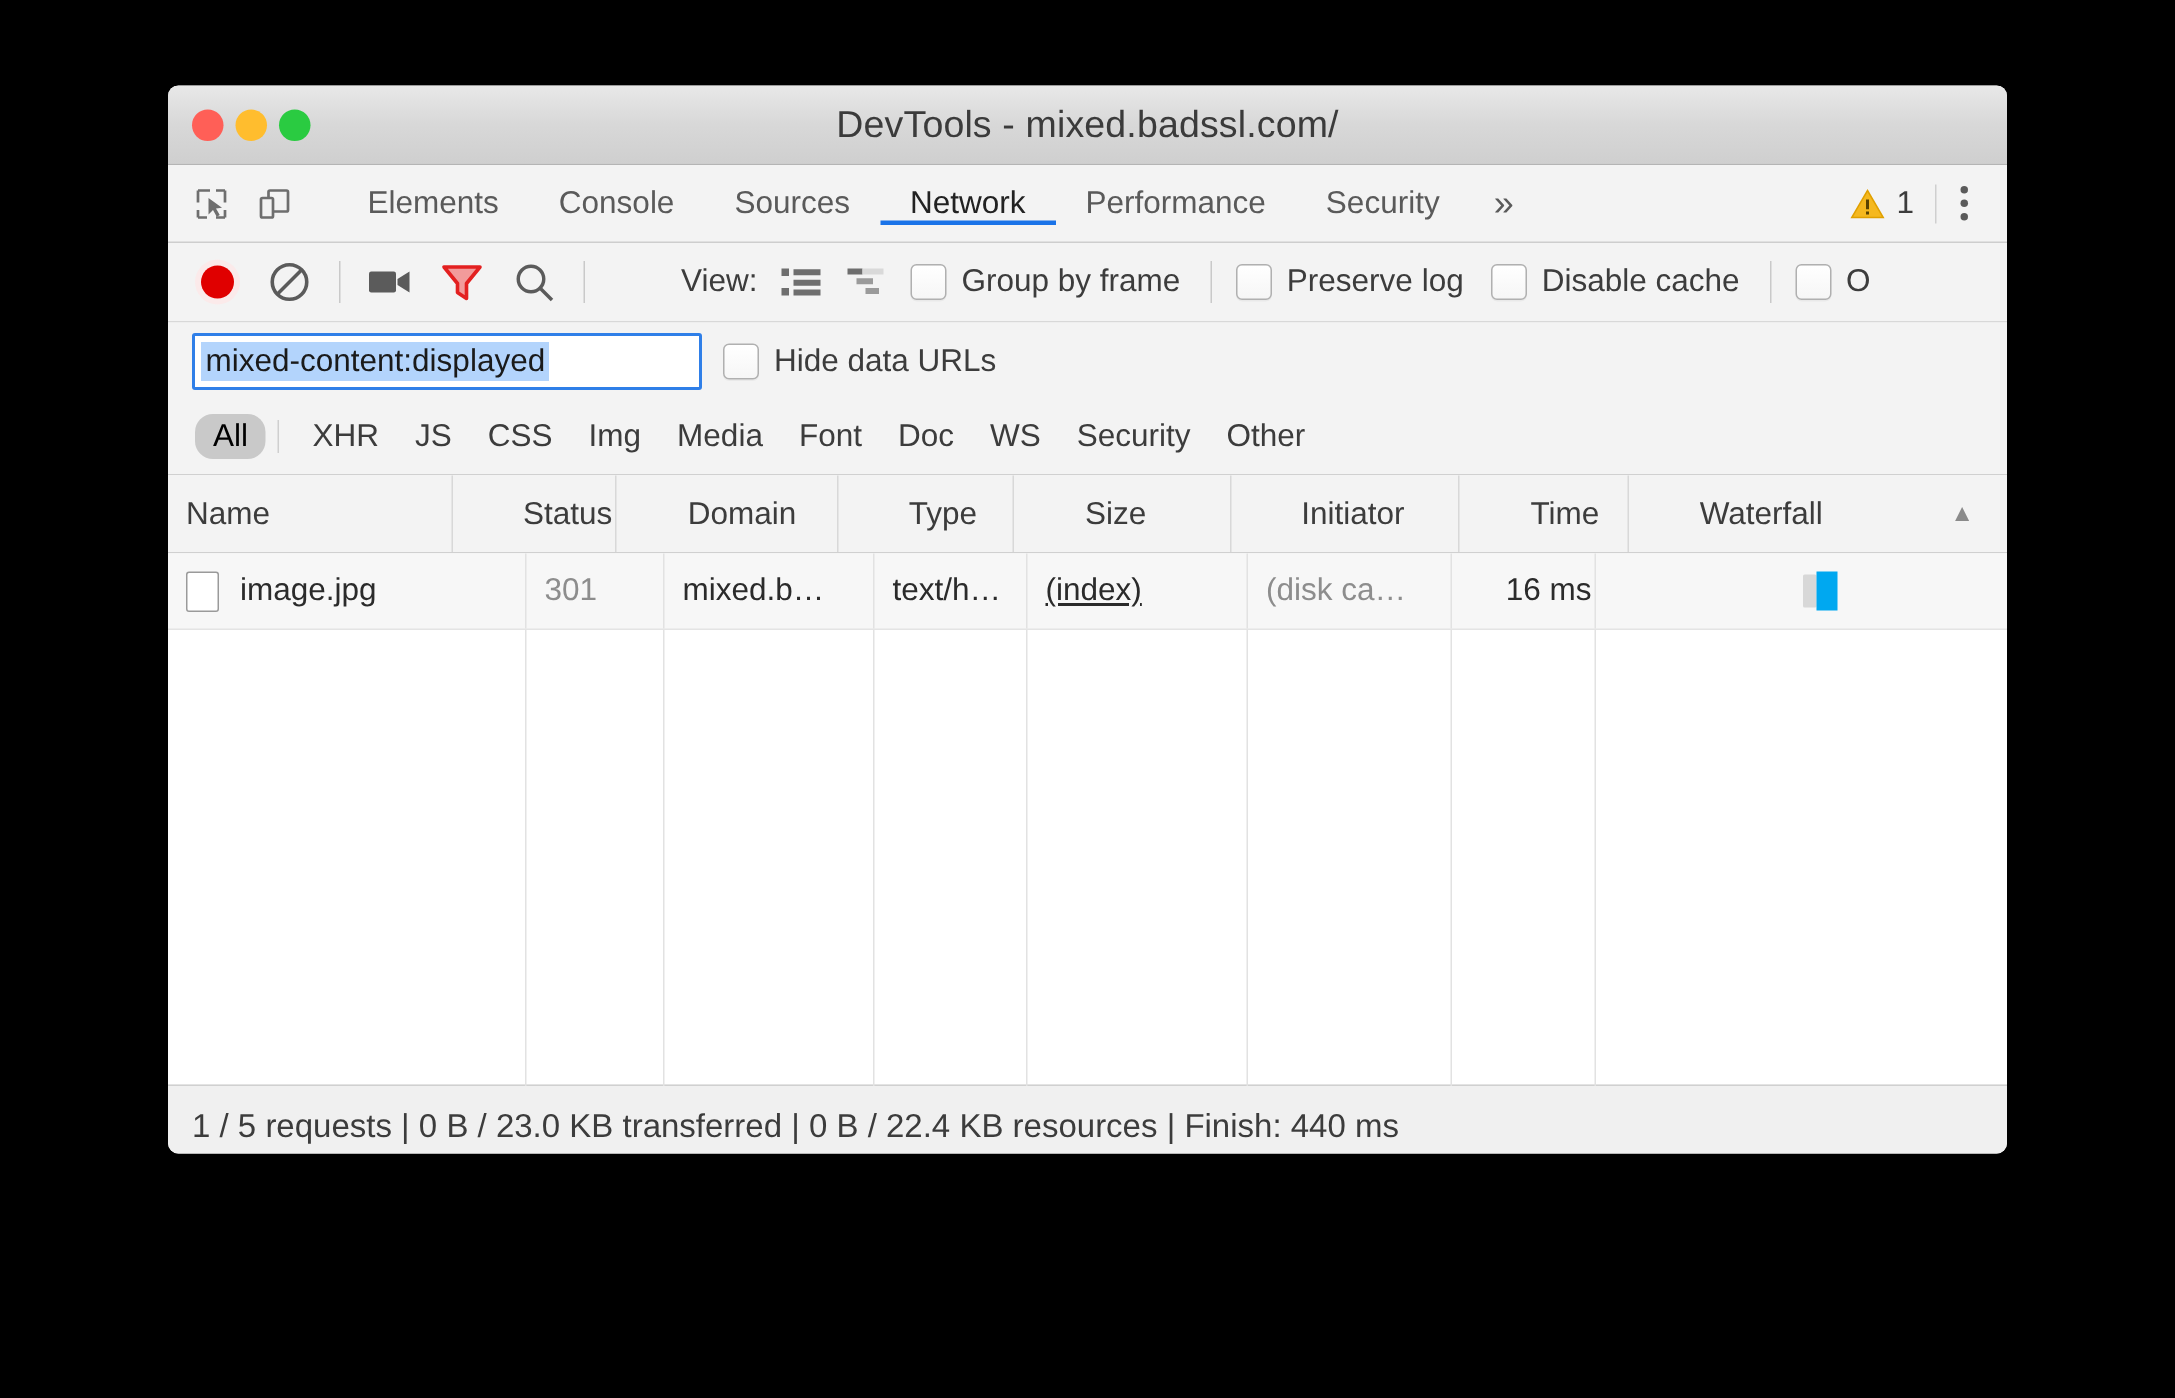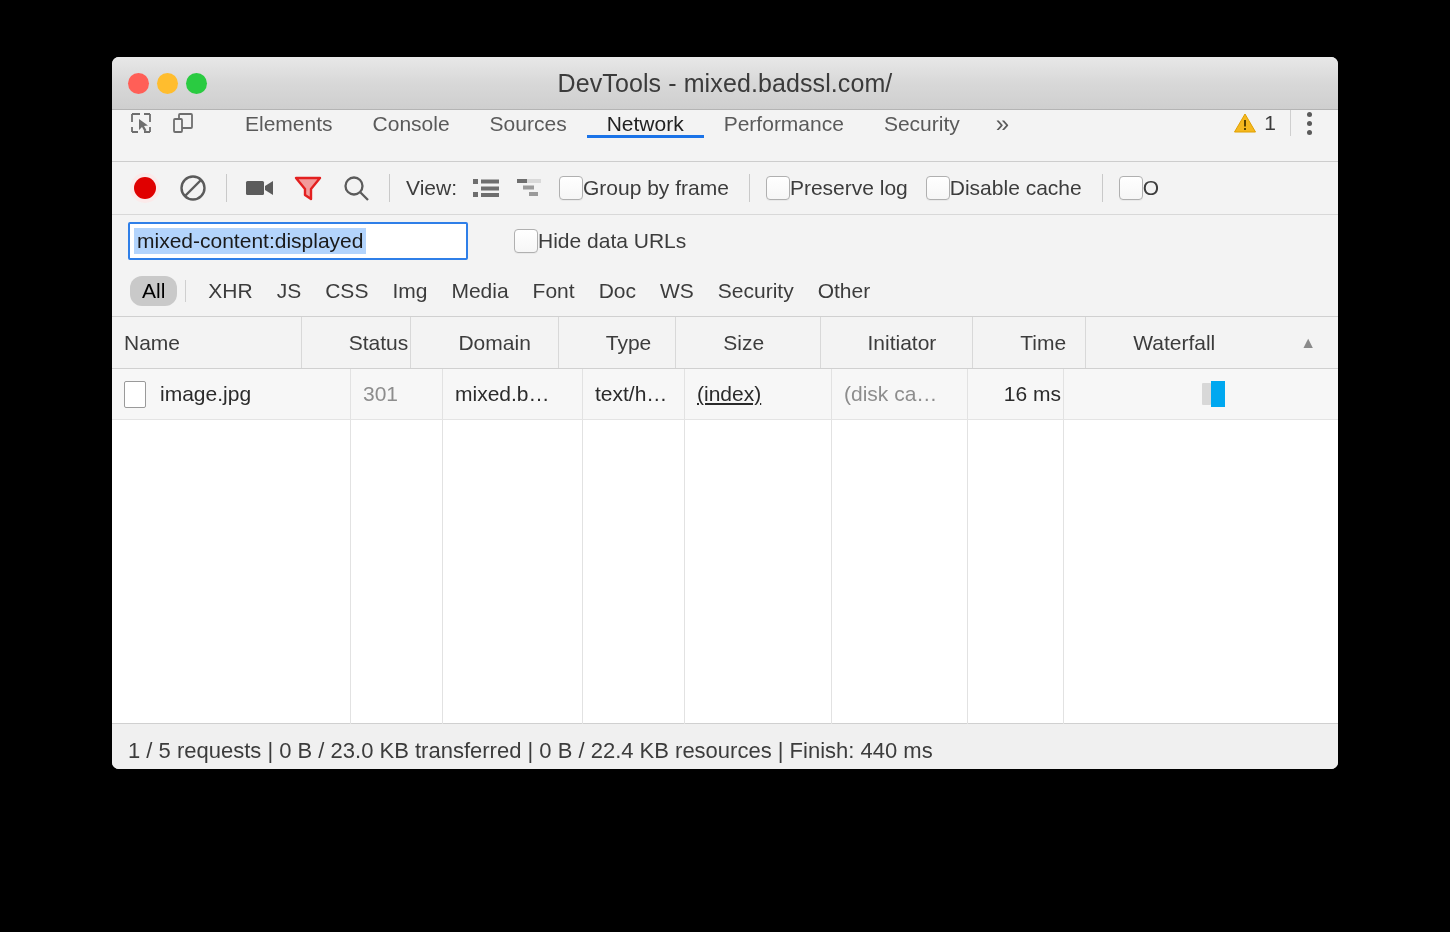--- a/index.html
+++ b/index.html
@@ -36,21 +36,21 @@
   .light.yellow { background: #ffbd2e; }
   .light.green  { background: #2acb41; }
   .title-text {
     position: absolute; left: 0; right: 0; text-align: center;
     font-size: 25px; color: #3b3b3b; letter-spacing: 0.1px;
     pointer-events: none;
   }
 
   
   .tabbar {
-    display: flex; align-items: flex-start;
+    display: flex; align-items: center;
     height: 51px;
     background: #f3f3f3;
     border-bottom: 1px solid #cdcdcd;
     position: relative;
   }
   .tb-icons { display:flex; align-items:center; gap: 16px; padding: 0 14px 0 16px; }
   .tb-icon { width: 26px; height: 26px; display:flex; align-items:center; justify-content:center; cursor:pointer;}
   .tb-sep { width: 1px; background: #c8c8c8; margin: 12px 0; }
   .tabs { display:flex; align-items:stretch; padding-left: 14px; }
   .tab {
@@ -73,43 +73,43 @@
   .nettoolbar {
     display:flex; align-items:center;
     height: 52px;
     background: #f3f3f3;
     border-bottom: 1px solid #d8d8d8;
     padding-left: 16px;
     overflow: hidden; white-space: nowrap;
   }
   .nt-icon { width: 34px; height: 34px; display:flex; align-items:center; justify-content:center; margin-right: 14px; cursor:pointer;}
   .nt-sep { width:1px; height:28px; background:#c9c9c9; margin: 0 16px 0 2px; }
-  .nt-label { font-size: 21px; color:#3c3c3c; margin-right: 14px; }
+  .nt-label { font-size: 21px; color:#3c3c3c; margin-right: 14px; margin-left: 48px; }
   .nt-viewicon { width:30px; height:30px; display:flex; align-items:center; justify-content:center; margin-right:14px; cursor:pointer;}
-  .chk-wrap { display:flex; align-items:flex-end; gap:0; margin-right: 18px; cursor:pointer; }
+  .chk-wrap { display:flex; align-items:flex-end; gap:10px; margin-right: 18px; cursor:pointer; }
   .chkbox {
     width:22px; height:22px; border:1px solid #b0b0b0; border-radius:4px;
     background: linear-gradient(to bottom,#fff,#f6f6f6);
     box-shadow: 0 1px 0 rgba(0,0,0,0.04);
     flex: none;
   }
   .chk-label { font-size:21px; color:#3c3c3c; }
 
   
   .filterrow {
     display:flex; align-items:center;
     height: 51px;
     background:#f3f3f3;
     padding-left: 16px;
   }
   .filter-input {
     width: 328px; height: 34px;
     border: 2px solid #2f7fe8; border-radius: 2px;
     background:#fff; display:flex; align-items:center;
-    padding: 0 4px; margin-right: 46px;
+    padding: 0 4px; margin-right: 14px;
   }
   .filter-input .sel {
     background:#b3d4fc; color:#1a1a1a; font-size: 21px; padding: 1px 3px;
   }
 
   
   .typerow {
     display:flex; align-items:center;
     height: 50px; background:#f3f3f3;
     padding-left: 18px; border-bottom: 1px solid #d0d0d0;

